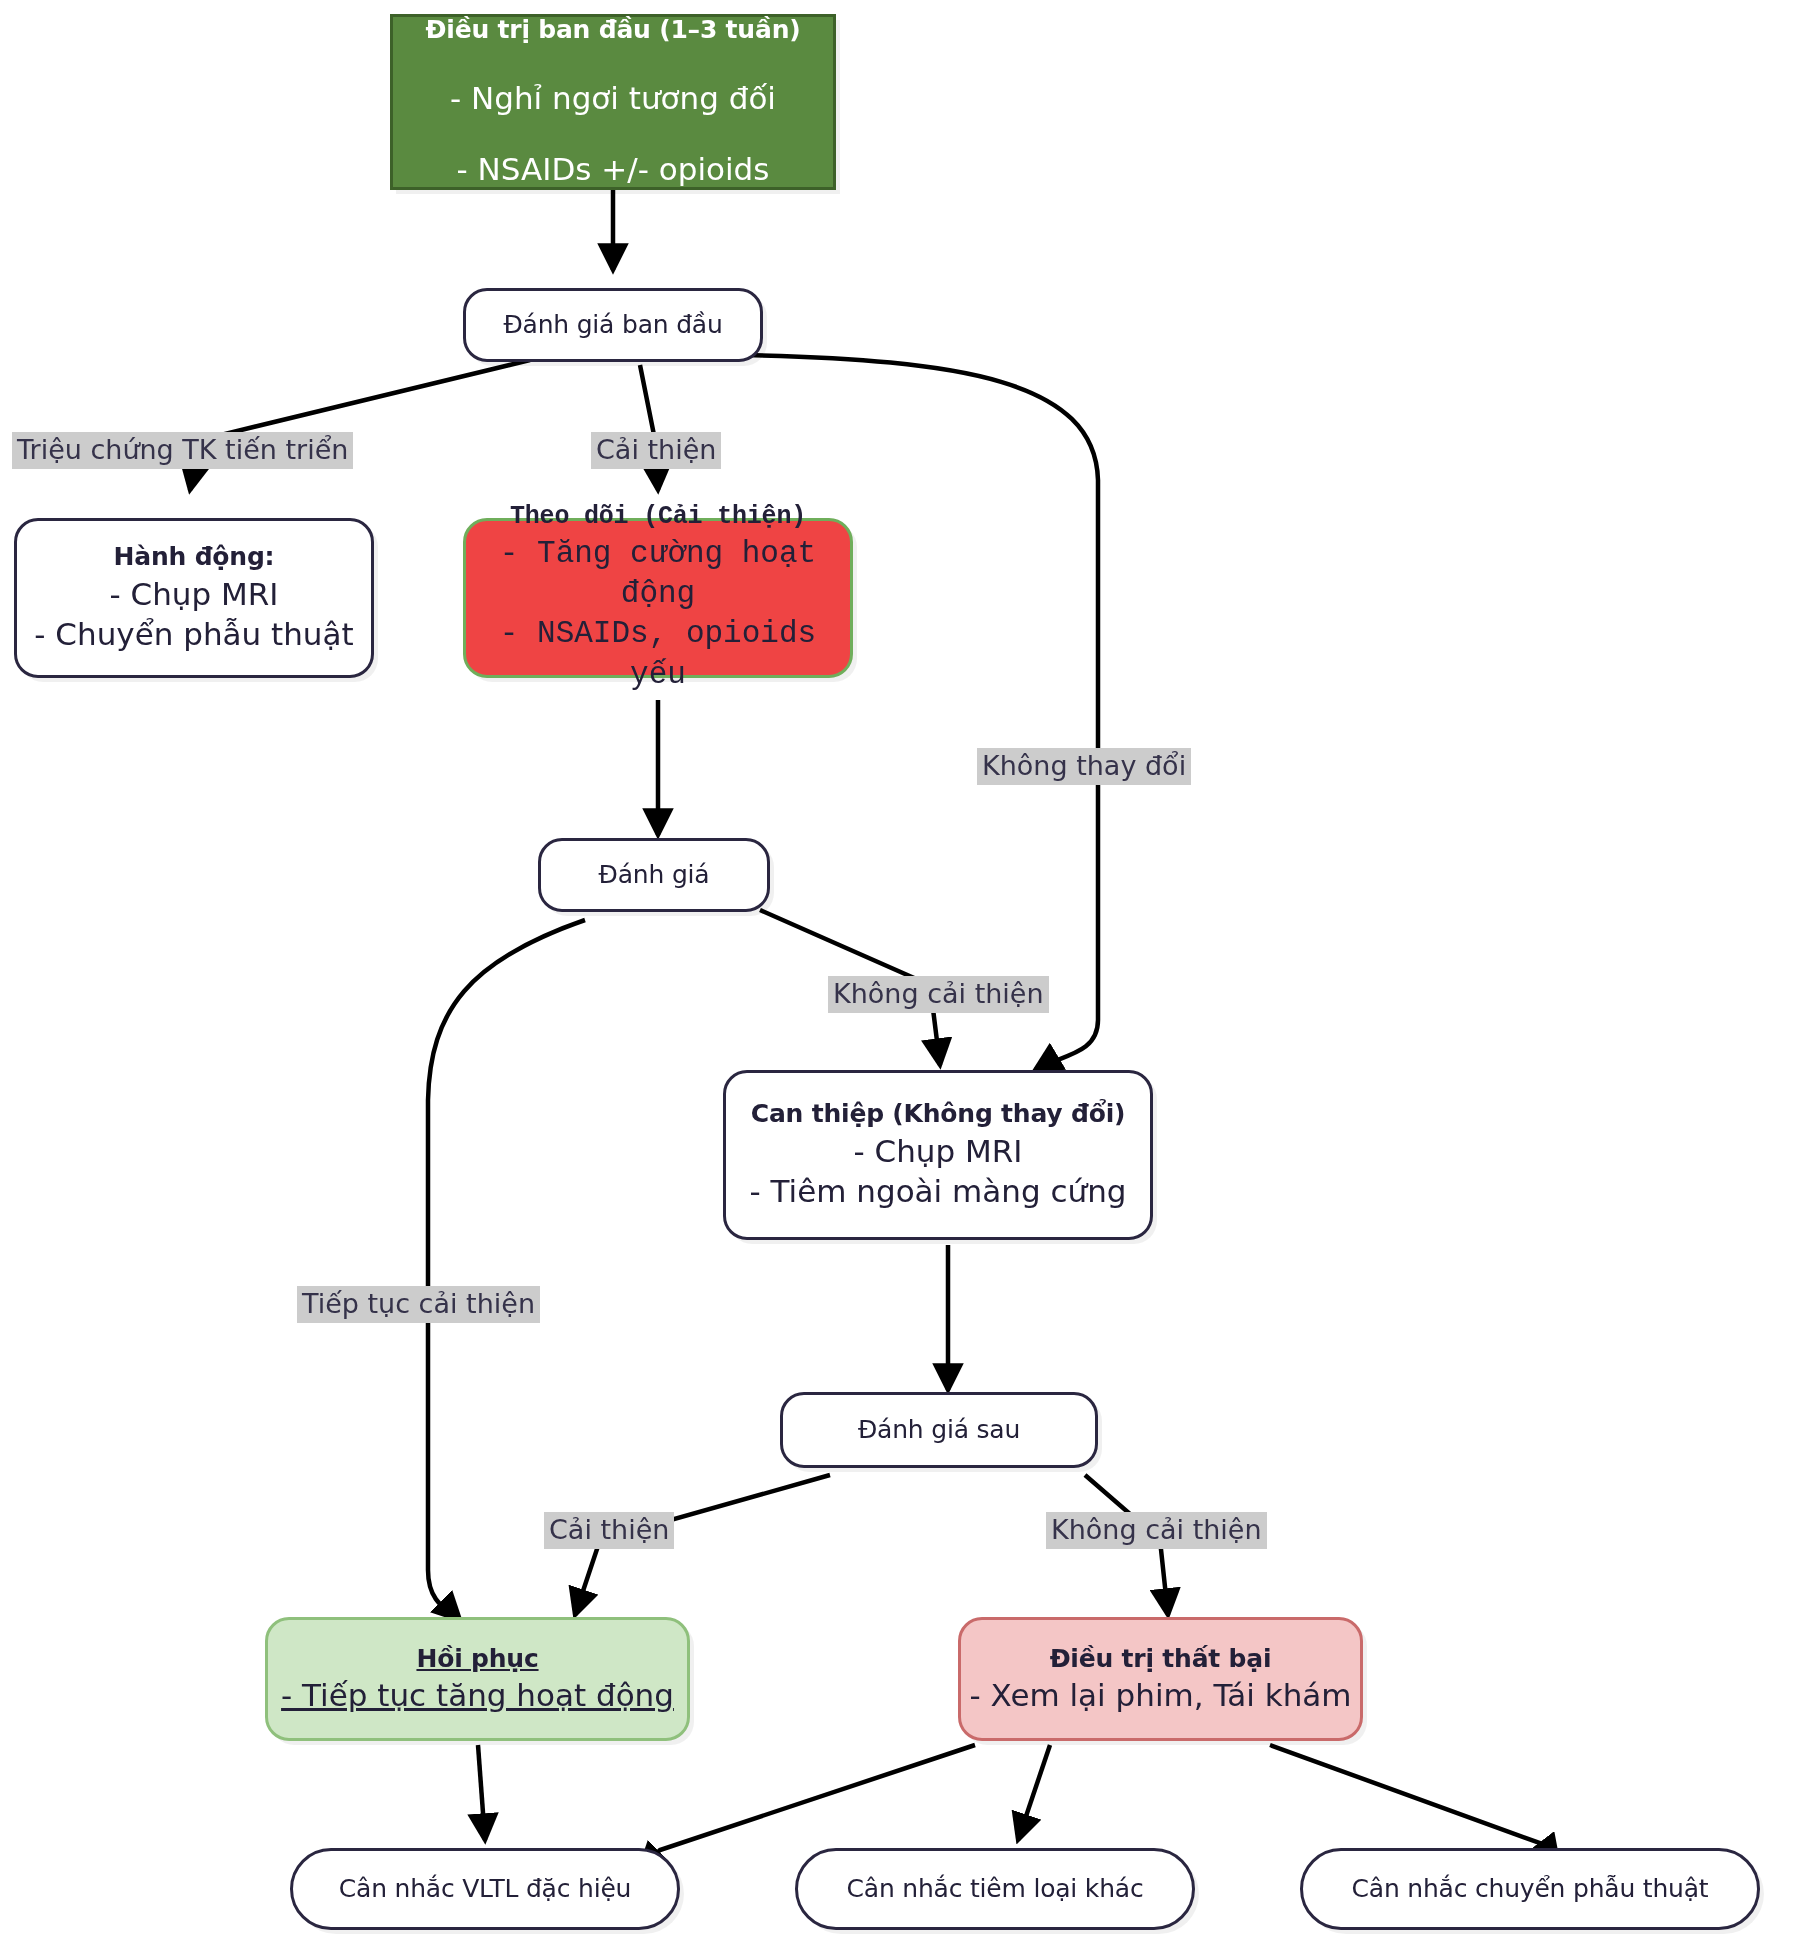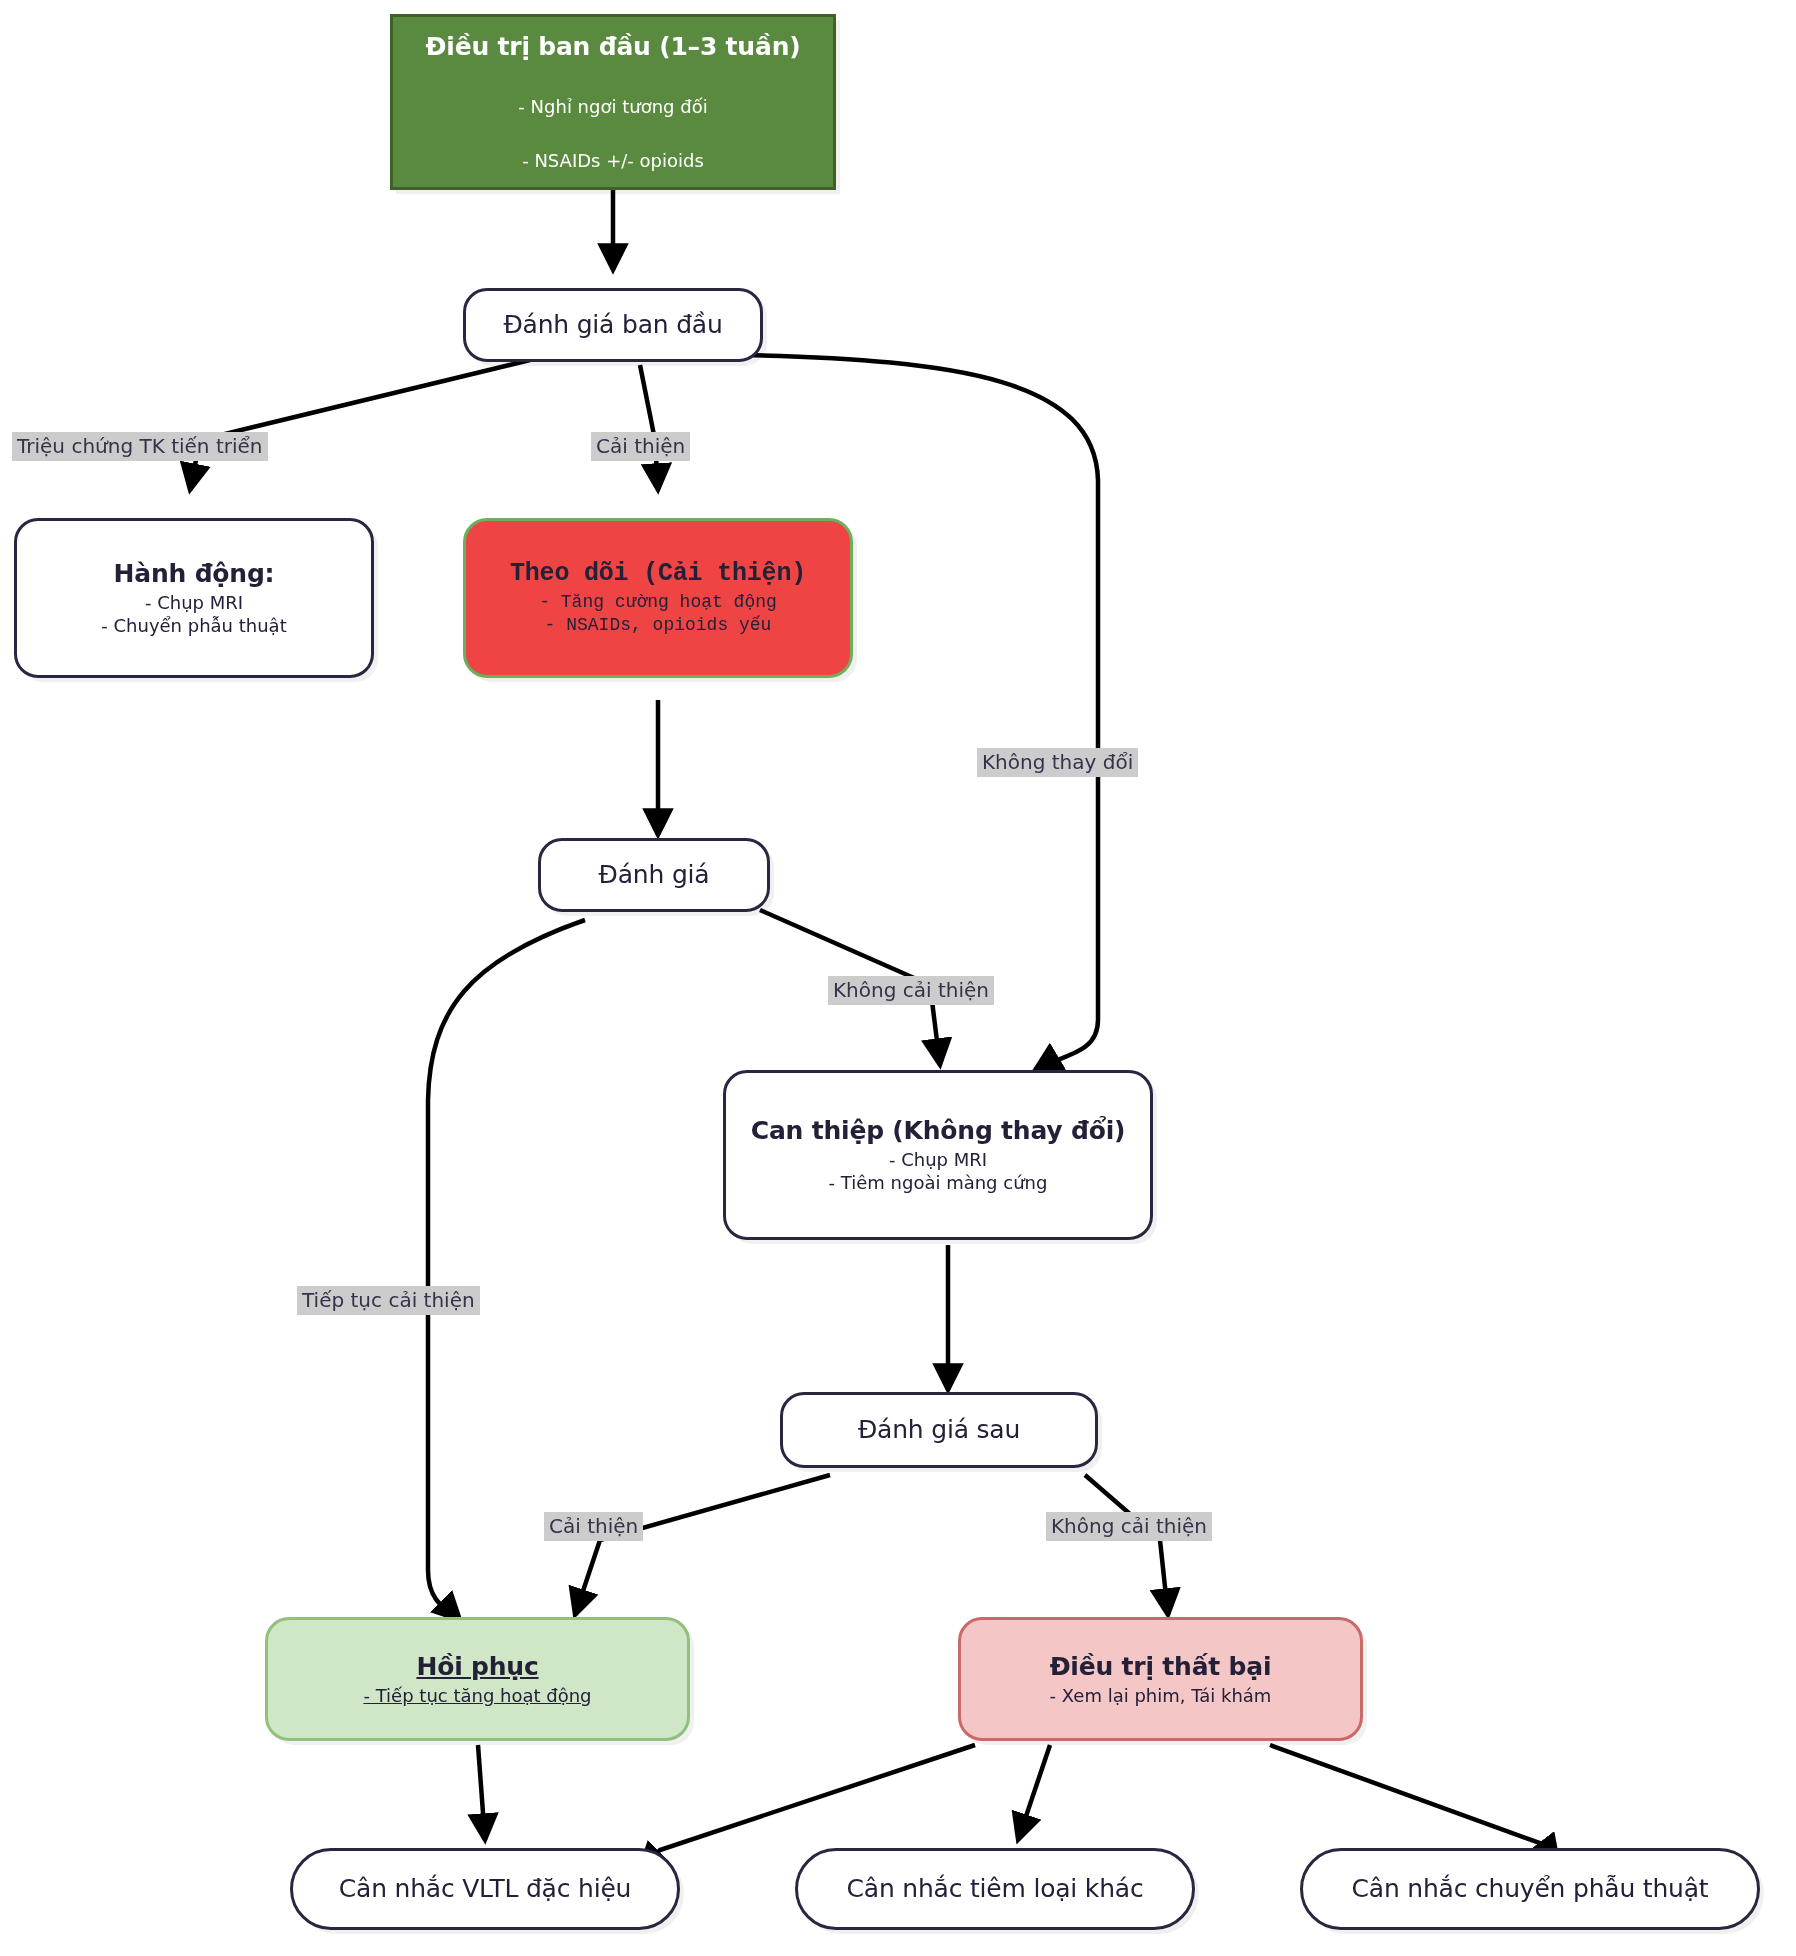--- a/index.html
+++ b/index.html
@@ -34,21 +34,21 @@
     color: #232038;
     line-height: 1.30;
     box-shadow: 5px 5px 0 -1px rgba(0,0,0,0.06);
   }
   .node .title {
     font-weight: bold;
     font-size: 25px;
     letter-spacing: -0.2px;
   }
   .node .line {
-    font-size: 18px;
+    font-size: 31px;
   }
   .node.single {
     font-size: 25px;
   }
 
   
   .rect {
     border: 3px solid #3b5323;
     border-radius: 0;
   }
@@ -65,21 +65,21 @@
   .fill-darkgreen { background: #5a8a40; border-color: #3d6129; color: #ffffff; gap: 31px; }
   .fill-midgreen  { background: #ef4444; border-color: #6fae5b; color: #232038; font-family: Liberation Mono, monospace; }
   .fill-lightgreen{ background: #cfe7c6; border-color: #8fc07c; color: #232038; text-decoration: underline; }
   .fill-pink      { background: #f4c6c6; border-color: #c96a6a; color: #232038; }
   .fill-white     { background: #ffffff; border-color: #2a2640; color: #232038; }
 
   .edge-label {
     position: absolute;
     background: #cccccc;
     color: #35324a;
-    font-size: 20px;
+    font-size: 27px;
     font-family: "DejaVu Sans", sans-serif;
     padding: 3px 5px 4px 5px;
     white-space: nowrap;
     line-height: 1.1;
   }
 </style>
 </head>
 <body>
 
 <div id="canvas">

